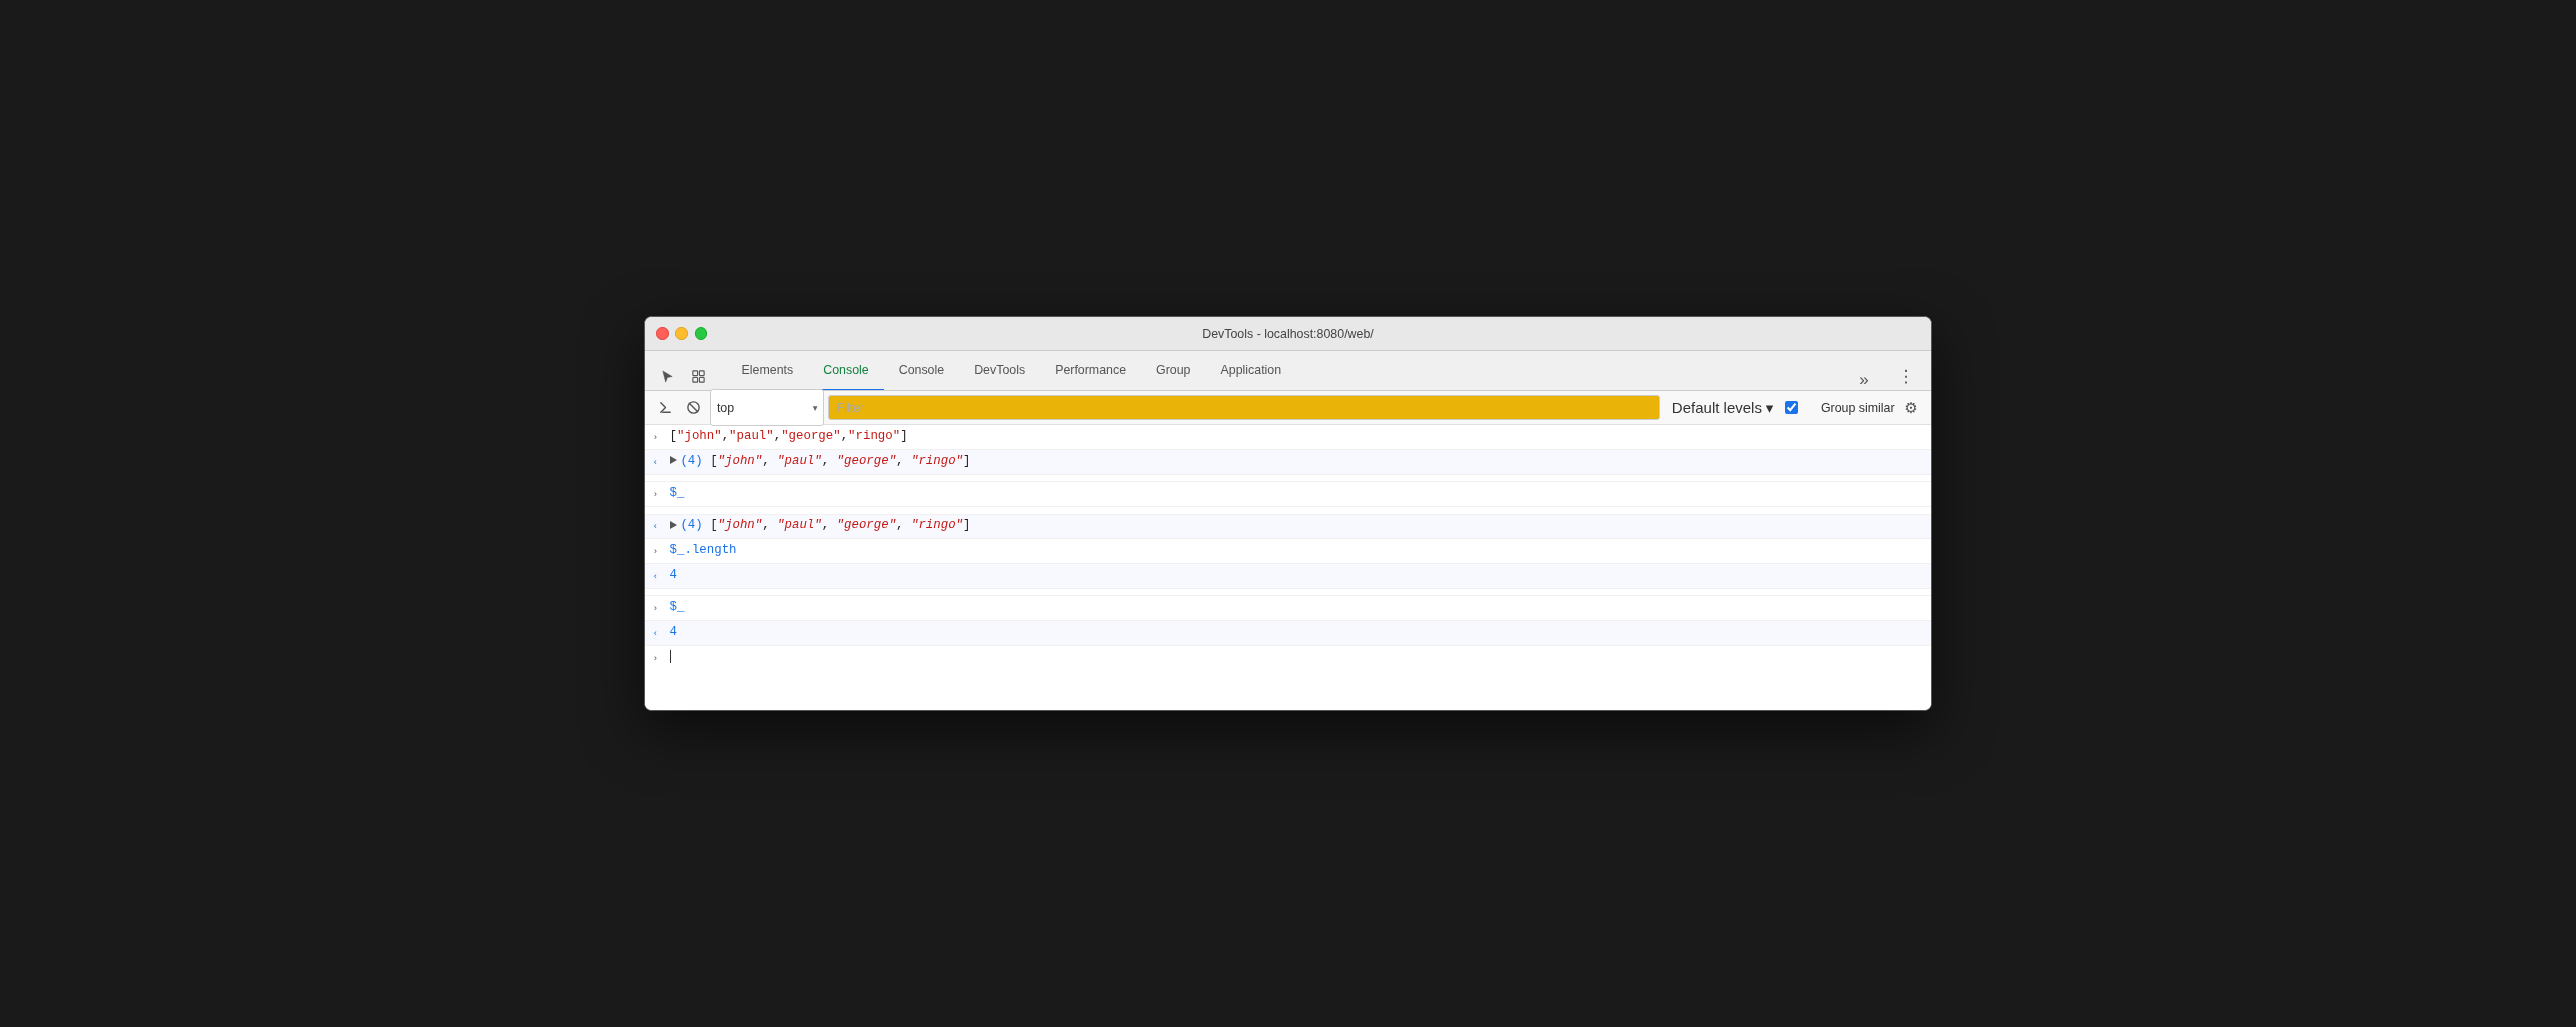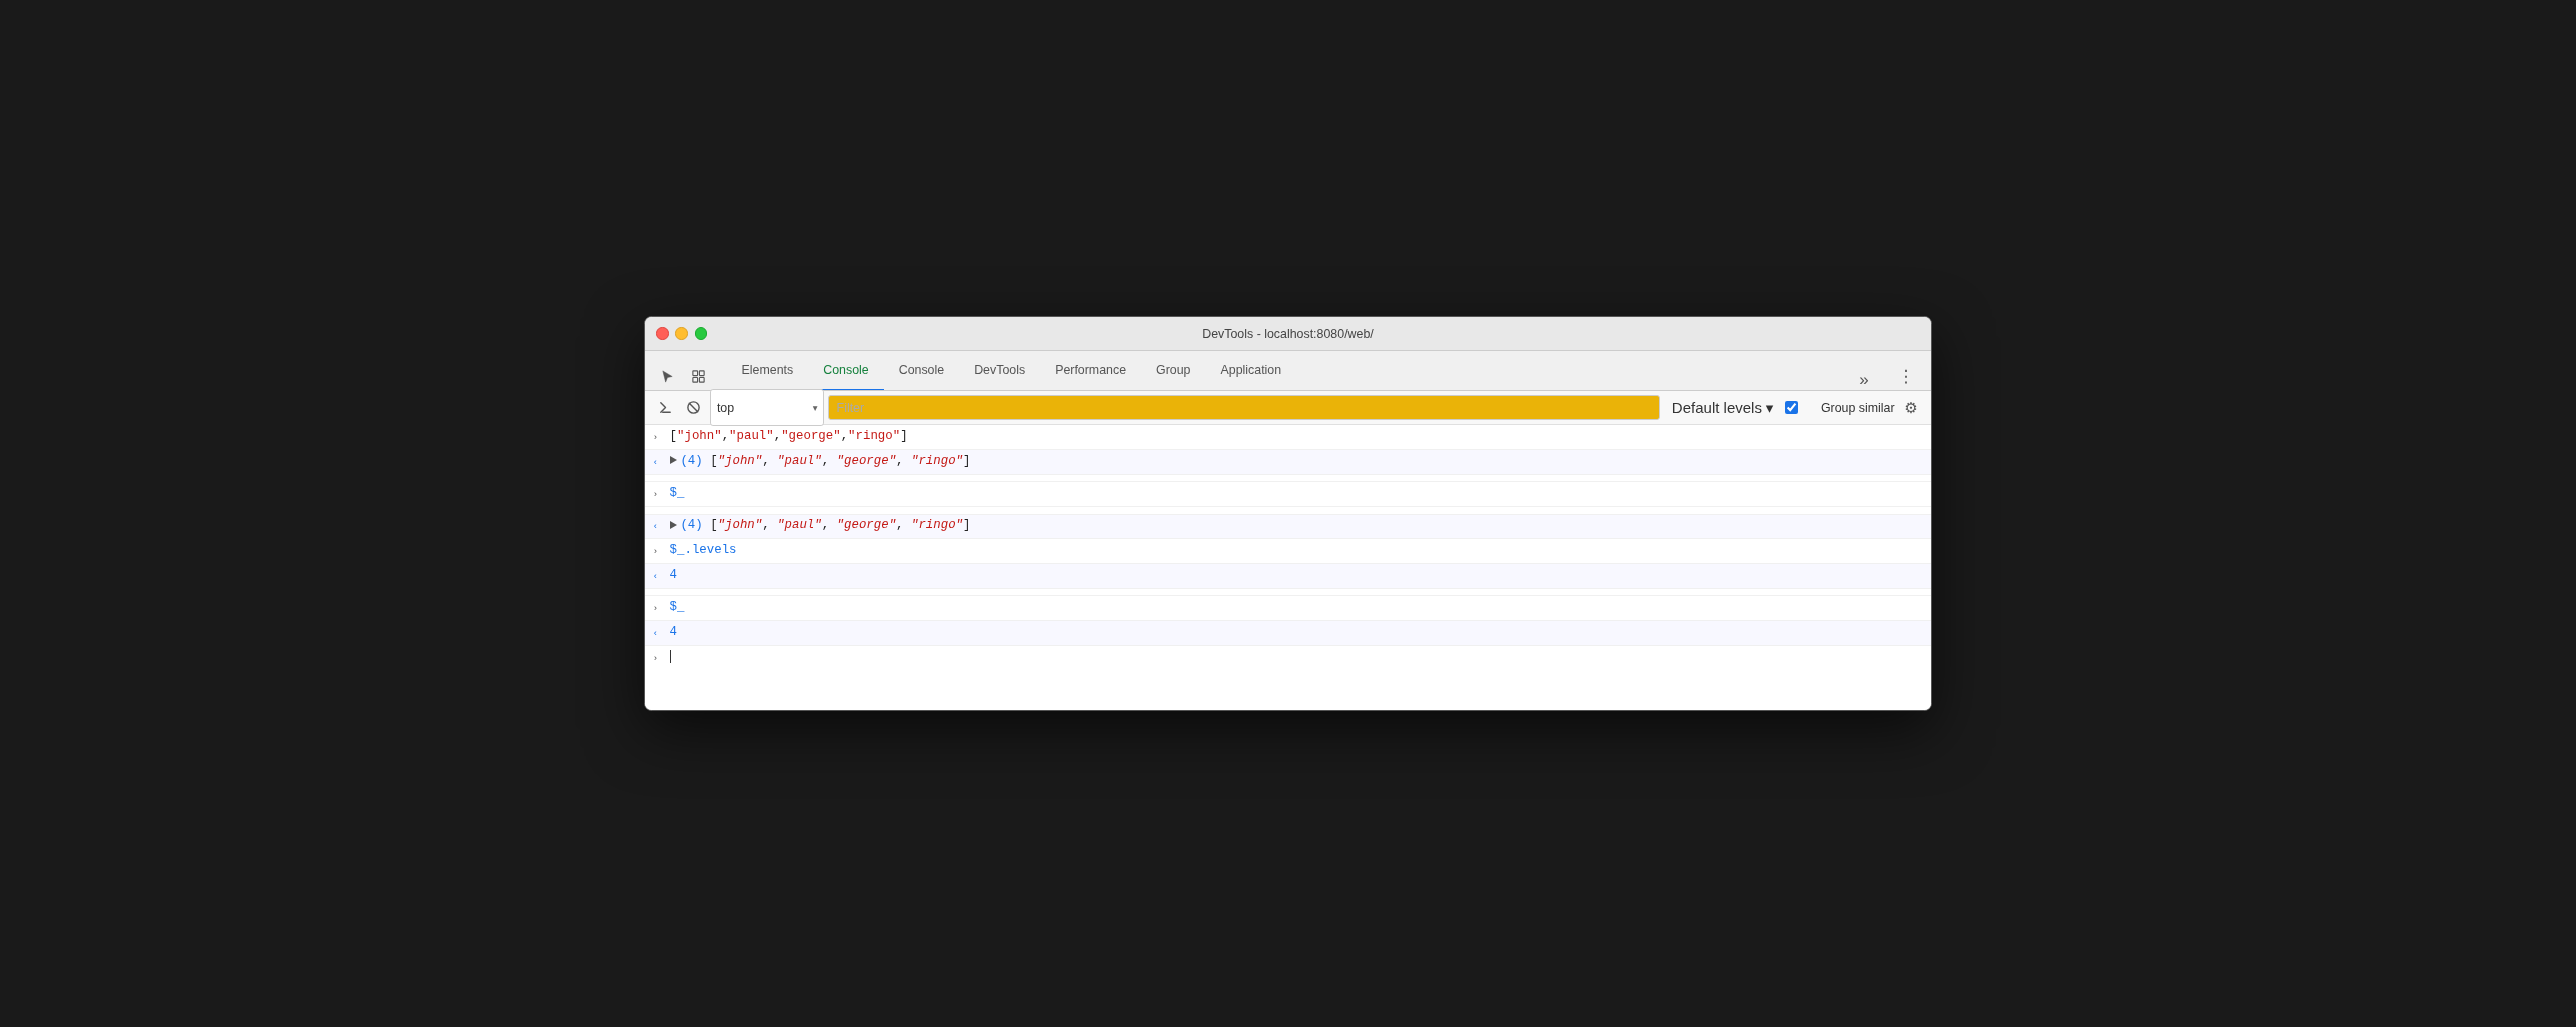--- a/index.html
+++ b/index.html
@@ -462,21 +462,21 @@
 
     <div class="console-row output-row">
       <span class="row-arrow blue">‹</span>
       <span class="row-content code-dark">
         <span class="expand-triangle"></span><span class="code-blue">(4)</span> [<span class="code-italic-red">"john"</span>, <span class="code-italic-red">"paul"</span>, <span class="code-italic-red">"george"</span>, <span class="code-italic-red">"ringo"</span>]
       </span>
     </div>
 
     <div class="console-row input-row">
       <span class="row-arrow">›</span>
-      <span class="row-content code-blue">$_.levels</span>
+      <span class="row-content code-blue">$_.length</span>
     </div>
 
     <div class="console-row output-row">
       <span class="row-arrow blue">‹</span>
       <span class="row-content code-blue">4</span>
     </div>
 
     <div class="empty-row"></div>
 
     <div class="console-row input-row">

